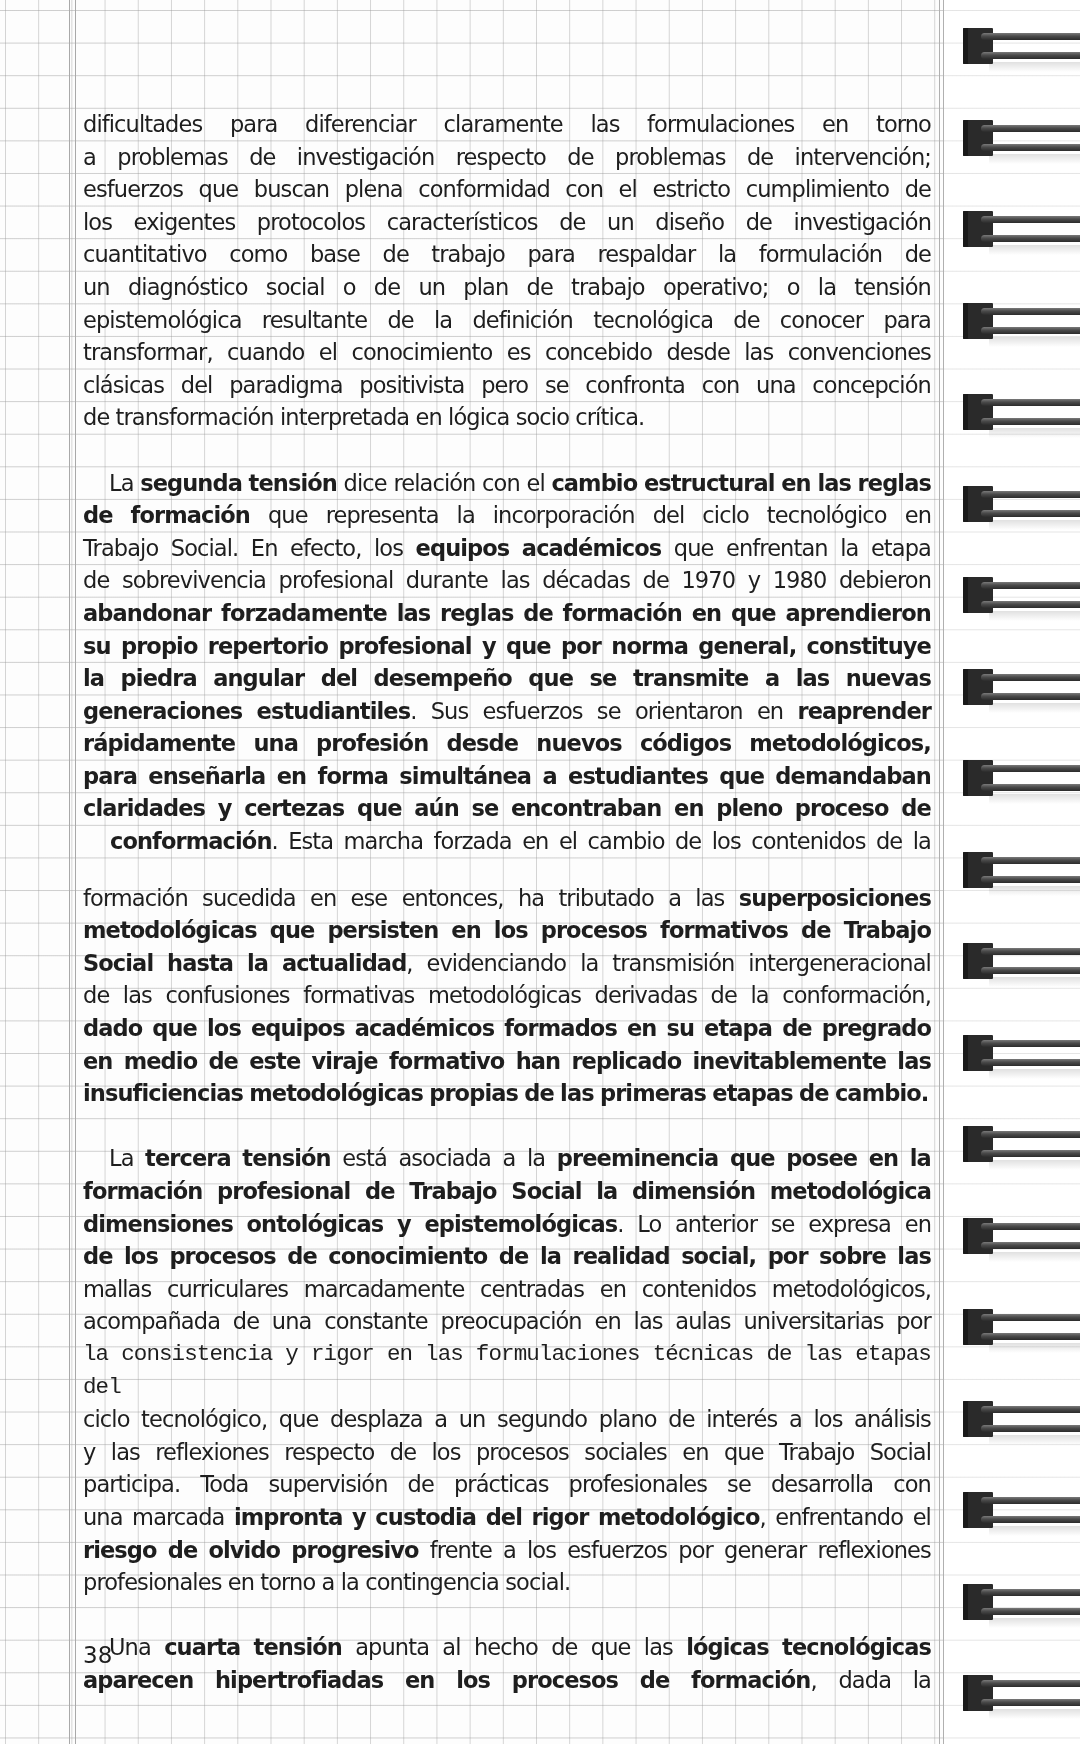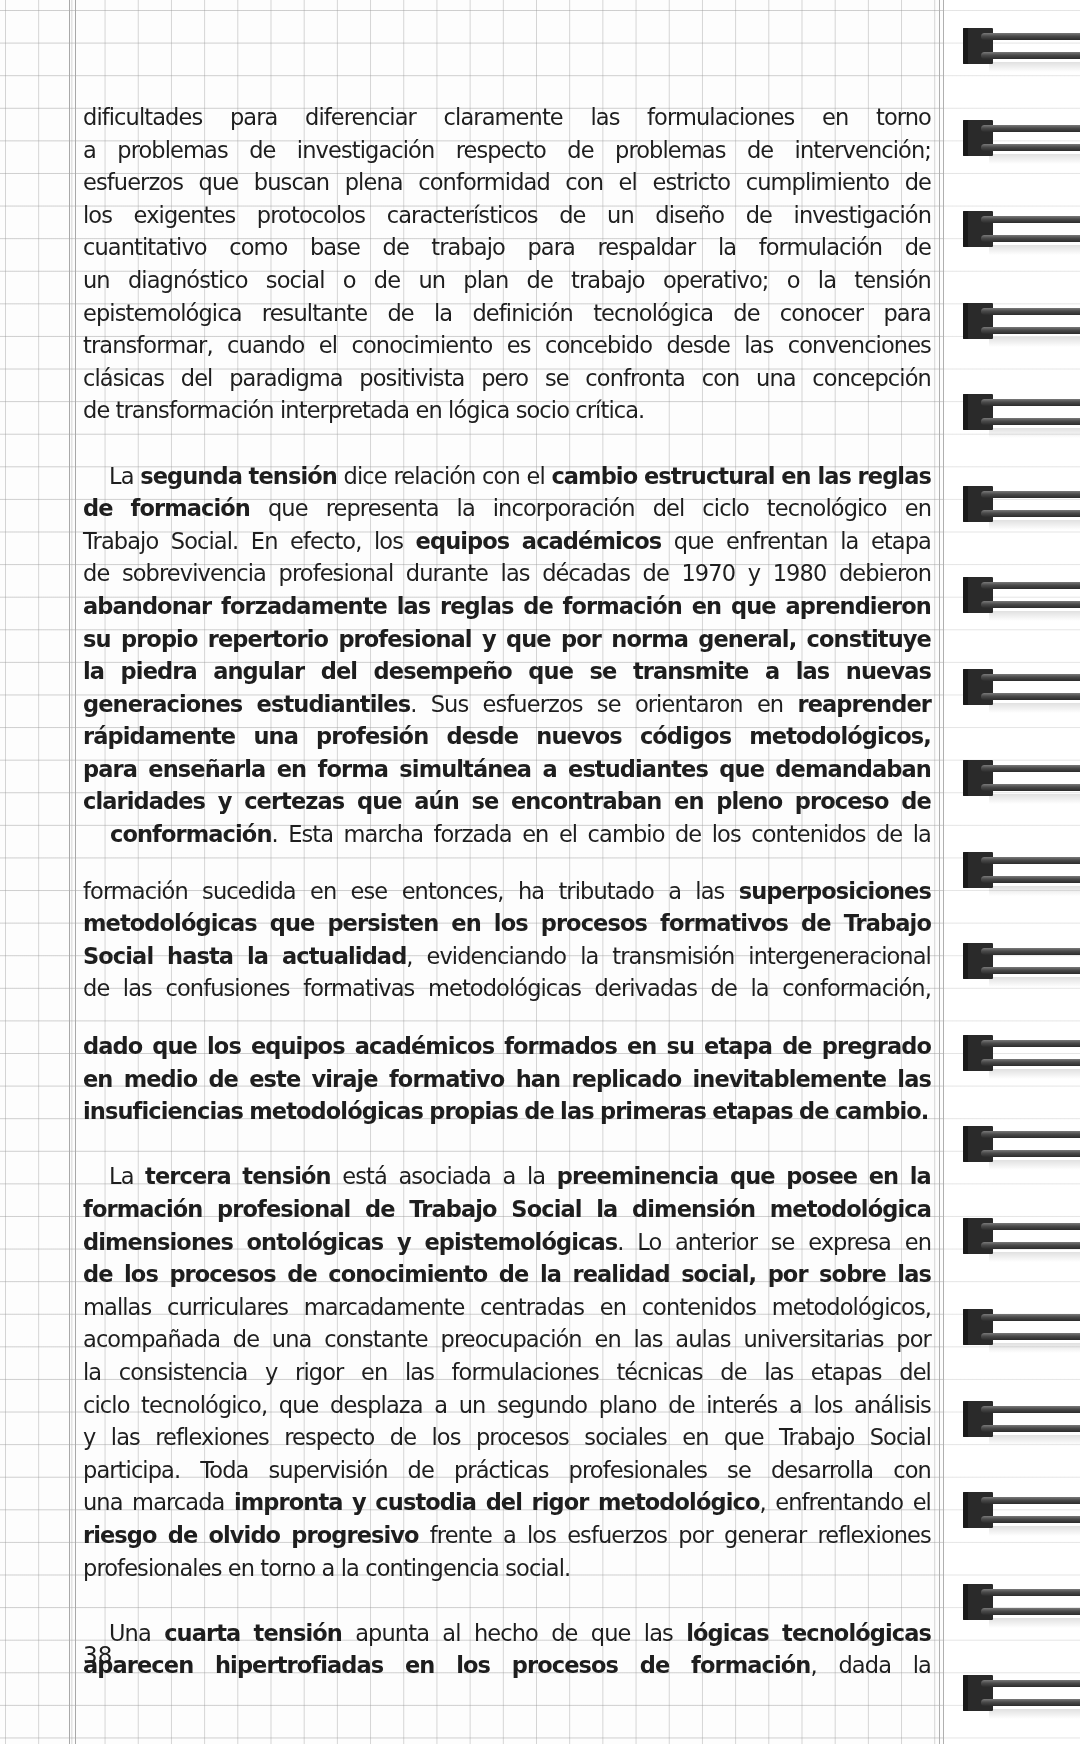--- a/index.html
+++ b/index.html
@@ -46,21 +46,21 @@
     position:absolute; left:18px; right:0; height:7px; border-radius:4px 0 0 4px;
     background:linear-gradient(to bottom,#7a7a7a 0%,#4a4a4a 45%,#2b2b2b 100%);
   }
   .ring .wire.w1 { top:5px; }
   .ring .wire.w2 { top:24px; }
   .ring .shadow {
     position:absolute; left:26px; right:0; top:34px; height:10px;
     background:linear-gradient(to bottom, rgba(0,0,0,0.12), rgba(0,0,0,0));
   }
   .text {
-    position:absolute; left:83px; top:101px; width:848px;
+    position:absolute; left:83px; top:108px; width:848px;
     font-family:"DejaVu Sans", sans-serif;
     font-size:22.5px; line-height:32.6px; color:#1e1e1e;
   }
   .para { margin:0 0 32.6px 0; text-align:justify; text-align-last:left; }
   .para .indent { display:inline-block; width:26px; }
   .line { display:block; text-align:justify; text-align-last:justify; white-space:nowrap; letter-spacing:-0.9px; word-spacing:0; }
   .line.last { text-align-last:left; }
   .line > span { white-space:pre; }
   b { font-weight:bold; }
   .page-num {
@@ -215,32 +215,32 @@
       <span class="line" style="white-space: normal; word-break: keep-all;"><b>la</b> <b>piedra</b> <b>angular</b> <b>del</b> <b>desempeño</b> <b>que</b> <b>se</b> <b>transmite</b> <b>a</b> <b>las</b> <b>nuevas</b></span>
       <span class="line" style="white-space: normal; word-break: keep-all;"><b>generaciones</b> <b>estudiantiles</b><span>.</span> <span>Sus</span> <span>esfuerzos</span> <span>se</span> <span>orientaron</span> <span>en</span> <b>reaprender</b></span>
       <span class="line" style="white-space: normal; word-break: keep-all;"><b>rápidamente</b> <b>una</b> <b>profesión</b> <b>desde</b> <b>nuevos</b> <b>códigos</b> <b>metodológicos,</b></span>
       <span class="line" style="white-space: normal; word-break: keep-all;"><b>para</b> <b>enseñarla</b> <b>en</b> <b>forma</b> <b>simultánea</b> <b>a</b> <b>estudiantes</b> <b>que</b> <b>demandaban</b></span>
       <span class="line" style="white-space: normal; word-break: keep-all;"><b>claridades</b> <b>y</b> <b>certezas</b> <b>que</b> <b>aún</b> <b>se</b> <b>encontraban</b> <b>en</b> <b>pleno</b> <b>proceso</b> <b>de</b></span>
       <span class="line" style="white-space: normal; word-break: keep-all; margin-left: 27px;"><b>conformación</b><span>.</span> <span>Esta</span> <span>marcha</span> <span>forzada</span> <span>en</span> <span>el</span> <span>cambio</span> <span>de</span> <span>los</span> <span>contenidos</span> <span>de</span> <span>la</span></span>
       <span class="line" style="white-space: normal; word-break: keep-all; margin-top: 24px;"><span>formación</span> <span>sucedida</span> <span>en</span> <span>ese</span> <span>entonces,</span> <span>ha</span> <span>tributado</span> <span>a</span> <span>las</span> <b>superposiciones</b></span>
       <span class="line" style="white-space: normal; word-break: keep-all;"><b>metodológicas</b> <b>que</b> <b>persisten</b> <b>en</b> <b>los</b> <b>procesos</b> <b>formativos</b> <b>de</b> <b>Trabajo</b></span>
       <span class="line" style="white-space: normal; word-break: keep-all;"><b>Social</b> <b>hasta</b> <b>la</b> <b>actualidad</b><span>,</span> <span>evidenciando</span> <span>la</span> <span>transmisión</span> <span>intergeneracional</span></span>
       <span class="line" style="white-space: normal; word-break: keep-all;"><span>de</span> <span>las</span> <span>confusiones</span> <span>formativas</span> <span>metodológicas</span> <span>derivadas</span> <span>de</span> <span>la</span> <span>conformación,</span></span>
-      <span class="line" style="white-space: normal; word-break: keep-all; margin-top: 25px;"><b>dado</b> <b>que</b> <b>los</b> <b>equipos</b> <b>académicos</b> <b>formados</b> <b>en</b> <b>su</b> <b>etapa</b> <b>de</b> <b>pregrado</b></span>
+      <span class="line" style="white-space: normal; word-break: keep-all;"><b>dado</b> <b>que</b> <b>los</b> <b>equipos</b> <b>académicos</b> <b>formados</b> <b>en</b> <b>su</b> <b>etapa</b> <b>de</b> <b>pregrado</b></span>
       <span class="line" style="white-space: normal; word-break: keep-all;"><b>en</b> <b>medio</b> <b>de</b> <b>este</b> <b>viraje</b> <b>formativo</b> <b>han</b> <b>replicado</b> <b>inevitablemente</b> <b>las</b></span>
       <span class="line last" style="white-space: normal; word-break: keep-all;"><b>insuficiencias</b> <b>metodológicas</b> <b>propias</b> <b>de</b> <b>las</b> <b>primeras</b> <b>etapas</b> <b>de</b> <b>cambio.</b></span>
     </div>
     <div class="para">
       <span class="line" style="white-space: normal; word-break: keep-all;"><span class="indent"></span><span>La</span> <b>tercera</b> <b>tensión</b> <span>está</span> <span>asociada</span> <span>a</span> <span>la</span> <b>preeminencia</b> <b>que</b> <b>posee</b> <b>en</b> <b>la</b></span>
       <span class="line" style="white-space: normal; word-break: keep-all;"><b>formación</b> <b>profesional</b> <b>de</b> <b>Trabajo</b> <b>Social</b> <b>la</b> <b>dimensión</b> <b>metodológica</b></span>
       <span class="line" style="white-space: normal; word-break: keep-all;"><b>dimensiones</b> <b>ontológicas</b> <b>y</b> <b>epistemológicas</b><span>.</span> <span>Lo</span> <span>anterior</span> <span>se</span> <span>expresa</span> <span>en</span></span>
       <span class="line" style="white-space: normal; word-break: keep-all;"><b>de</b> <b>los</b> <b>procesos</b> <b>de</b> <b>conocimiento</b> <b>de</b> <b>la</b> <b>realidad</b> <b>social,</b> <b>por</b> <b>sobre</b> <b>las</b></span>
       <span class="line" style="white-space: normal; word-break: keep-all;"><span>mallas</span> <span>curriculares</span> <span>marcadamente</span> <span>centradas</span> <span>en</span> <span>contenidos</span> <span>metodológicos,</span></span>
       <span class="line" style="white-space: normal; word-break: keep-all;"><span>acompañada</span> <span>de</span> <span>una</span> <span>constante</span> <span>preocupación</span> <span>en</span> <span>las</span> <span>aulas</span> <span>universitarias</span> <span>por</span></span>
-      <span class="line" style="white-space: normal; word-break: keep-all;"><span>la</span> <span>consistencia</span> <span>y</span> <span>rigor</span> <span>en</span> <span>las</span> <span>formulaciones</span> <span>técnicas</span> <span>de</span> <span>las</span> <span>etapas</span> <span>del</span></span>
+      <span class="line" style="white-space: normal; word-break: keep-all; font-family: Liberation Mono, monospace;"><span>la</span> <span>consistencia</span> <span>y</span> <span>rigor</span> <span>en</span> <span>las</span> <span>formulaciones</span> <span>técnicas</span> <span>de</span> <span>las</span> <span>etapas</span> <span>del</span></span>
       <span class="line" style="white-space: normal; word-break: keep-all;"><span>ciclo</span> <span>tecnológico,</span> <span>que</span> <span>desplaza</span> <span>a</span> <span>un</span> <span>segundo</span> <span>plano</span> <span>de</span> <span>interés</span> <span>a</span> <span>los</span> <span>análisis</span></span>
       <span class="line" style="white-space: normal; word-break: keep-all;"><span>y</span> <span>las</span> <span>reflexiones</span> <span>respecto</span> <span>de</span> <span>los</span> <span>procesos</span> <span>sociales</span> <span>en</span> <span>que</span> <span>Trabajo</span> <span>Social</span></span>
       <span class="line" style="white-space: normal; word-break: keep-all;"><span>participa.</span> <span>Toda</span> <span>supervisión</span> <span>de</span> <span>prácticas</span> <span>profesionales</span> <span>se</span> <span>desarrolla</span> <span>con</span></span>
       <span class="line" style="white-space: normal; word-break: keep-all;"><span>una</span> <span>marcada</span> <b>impronta</b> <b>y</b> <b>custodia</b> <b>del</b> <b>rigor</b> <b>metodológico</b><span>,</span> <span>enfrentando</span> <span>el</span></span>
       <span class="line" style="white-space: normal; word-break: keep-all;"><b>riesgo</b> <b>de</b> <b>olvido</b> <b>progresivo</b> <span>frente</span> <span>a</span> <span>los</span> <span>esfuerzos</span> <span>por</span> <span>generar</span> <span>reflexiones</span></span>
       <span class="line last" style="white-space: normal; word-break: keep-all;"><span>profesionales</span> <span>en</span> <span>torno</span> <span>a</span> <span>la</span> <span>contingencia</span> <span>social.</span></span>
     </div>
     <div class="para">
       <span class="line" style="white-space: normal; word-break: keep-all;"><span class="indent"></span><span>Una</span> <b>cuarta</b> <b>tensión</b> <span>apunta</span> <span>al</span> <span>hecho</span> <span>de</span> <span>que</span> <span>las</span> <b>lógicas</b> <b>tecnológicas</b></span>
       <span class="line" style="white-space: normal; word-break: keep-all;"><b>aparecen</b> <b>hipertrofiadas</b> <b>en</b> <b>los</b> <b>procesos</b> <b>de</b> <b>formación</b><span>,</span> <span>dada</span> <span>la</span></span>

